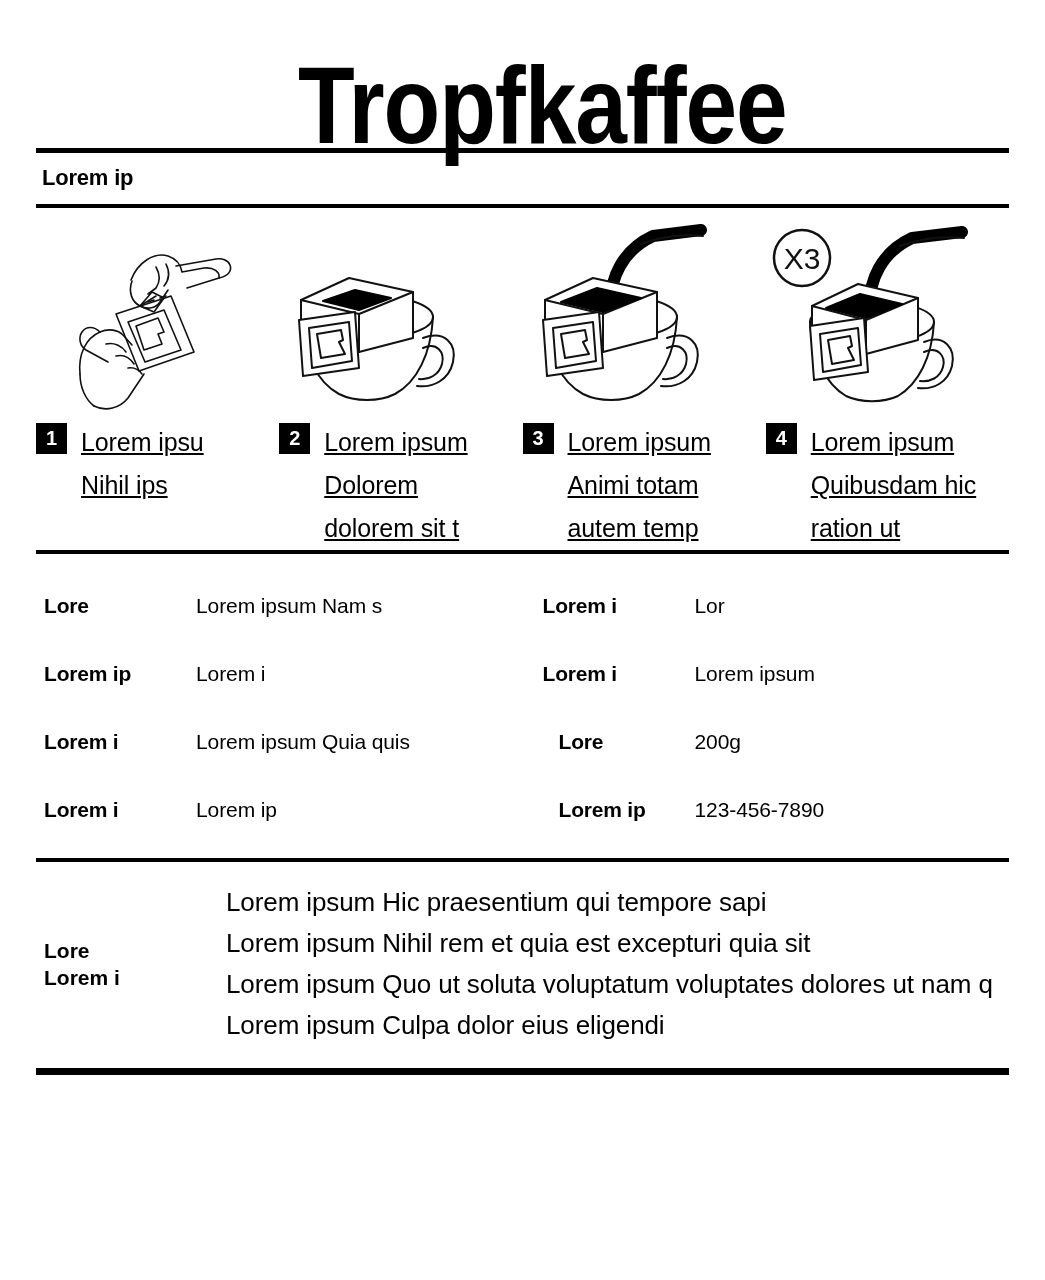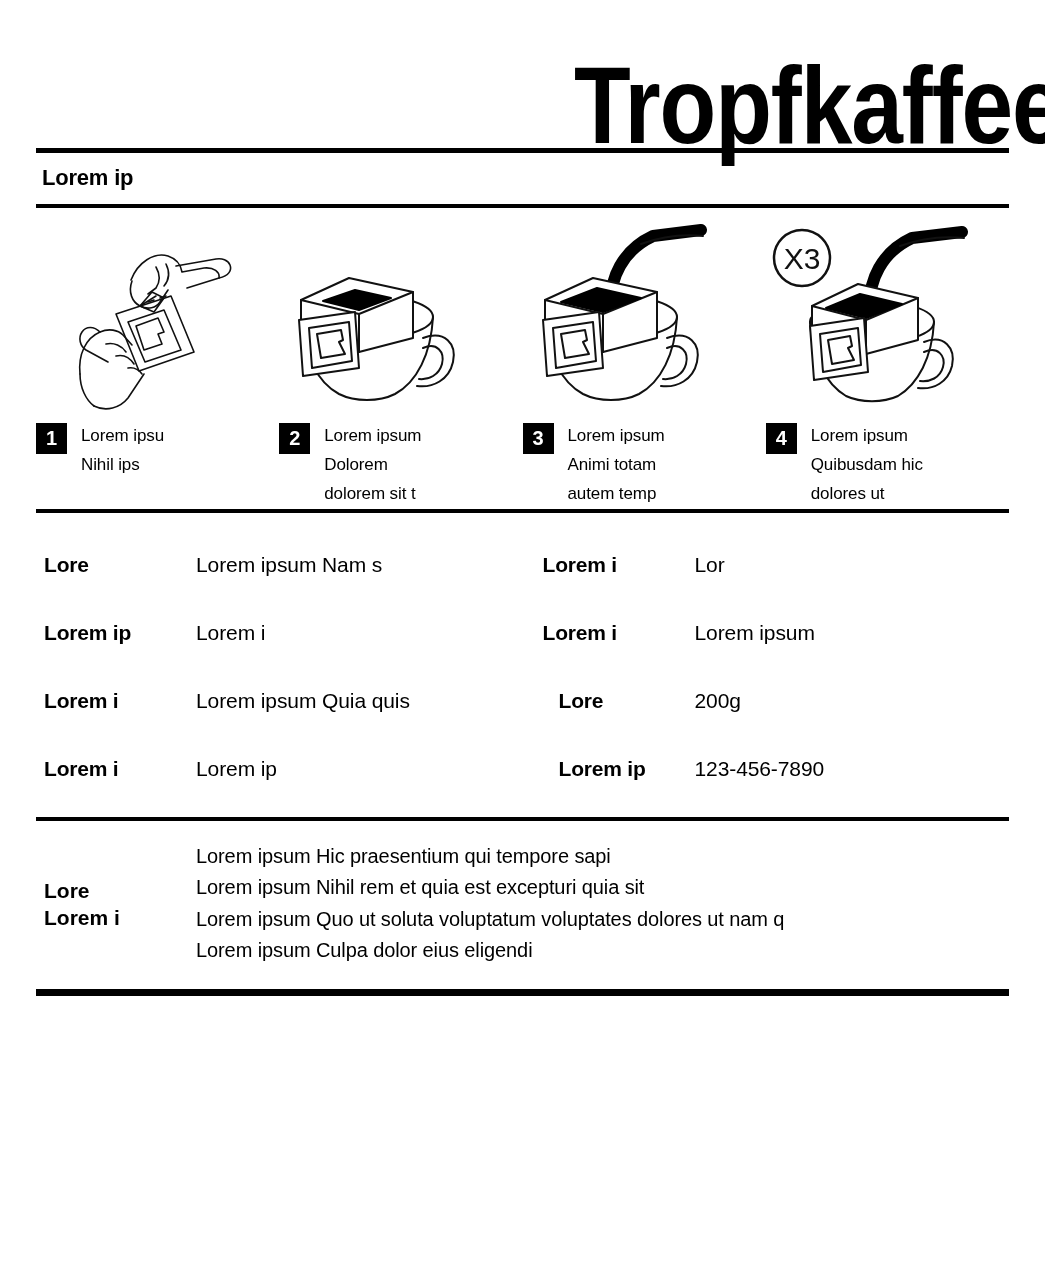--- a/index.html
+++ b/index.html
@@ -17,21 +17,21 @@
   .page {
     position: relative;
     width: 1045px;
     height: 1280px;
     box-sizing: border-box;
   }
 
   
   .title-wrap {
     padding-top: 62px;
-    text-align: right;
+    text-align: center;
     padding-left: 40px;
   }
   .title {
     font-family: "Liberation Sans Narrow", "Liberation Sans", sans-serif;
     font-weight: 700;
     font-size: 86px;
     line-height: 1.0;
     letter-spacing: -1px;
     transform: scaleX(1.08) scaleY(1.28);
     transform-origin: center center;
@@ -86,23 +86,24 @@
     color: #fff;
     font-size: 20px;
     font-weight: 700;
     display: flex;
     align-items: center;
     justify-content: center;
     margin-right: 14px;
     margin-top: 2px;
   }
   .step-lines {
-    font-size: 17px;
+    font-size: 25px;
     line-height: 1.72;
     letter-spacing: -0.1px;
+    text-decoration: underline;
   }
 
   
   .specs {
     margin: 0 36px;
     padding: 18px 0 14px 0;
   }
   .spec-row {
     display: flex;
     align-items: center;
@@ -142,23 +143,24 @@
     flex: 0 0 auto;
     width: 160px;
     padding-left: 8px;
     font-weight: 700;
     font-size: 21px;
     line-height: 1.3;
     box-sizing: border-box;
   }
   .notes-label span { display: block; }
   .notes-body {
-    font-size: 20px;
+    font-size: 26px;
     line-height: 1.58;
     letter-spacing: -0.1px;
+    margin-left: 30px;
   }
   .notes-body .nline { display: block; }
 </style>
 </head>
 <body>
 
 <div class="page">
 
   <div class="title-wrap">
     <div class="title">Tropfkaffee</div>
@@ -308,21 +310,21 @@
             <path d="M54 112 L92 106 L95 143 L57 150 Z" fill="#fff"></path>
             <path d="M62 118 L84 114 L86 124 L82 126 L88 138 L66 142 Z" fill="#fff"></path>
           </g>
         </svg>
       </div>
       <div class="step-caption">
         <div class="step-num">4</div>
         <div class="step-lines">
           <div>Lorem ipsum</div>
           <div>Quibusdam hic</div>
-          <div>dolores ut</div>
+          <div>ration ut</div>
         </div>
       </div>
     </div>
 
   </div>
 
   <div class="rule rule-mid"></div>
 
   <div class="specs">
 

